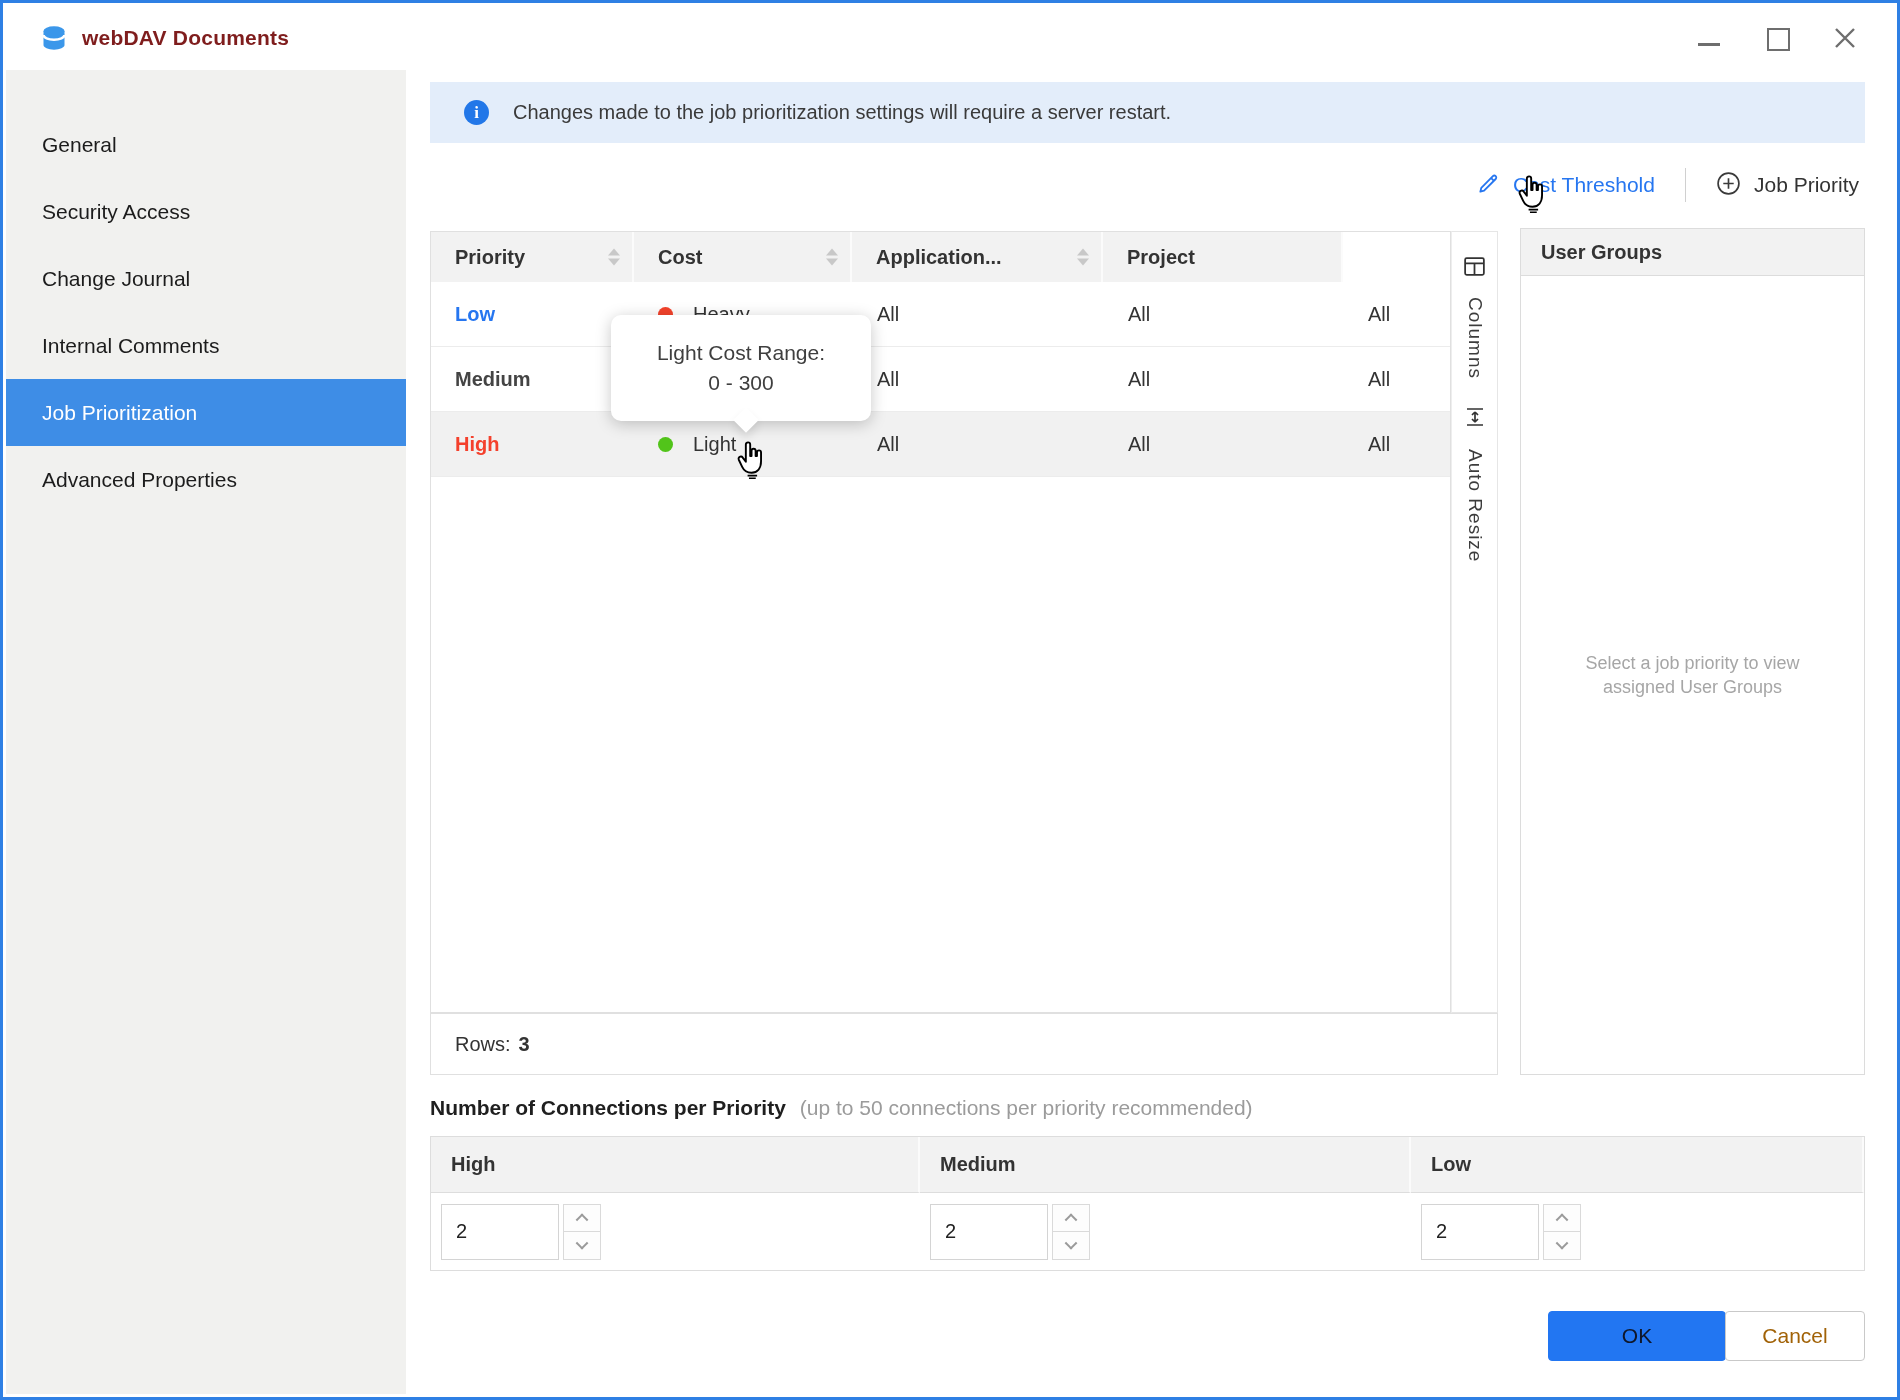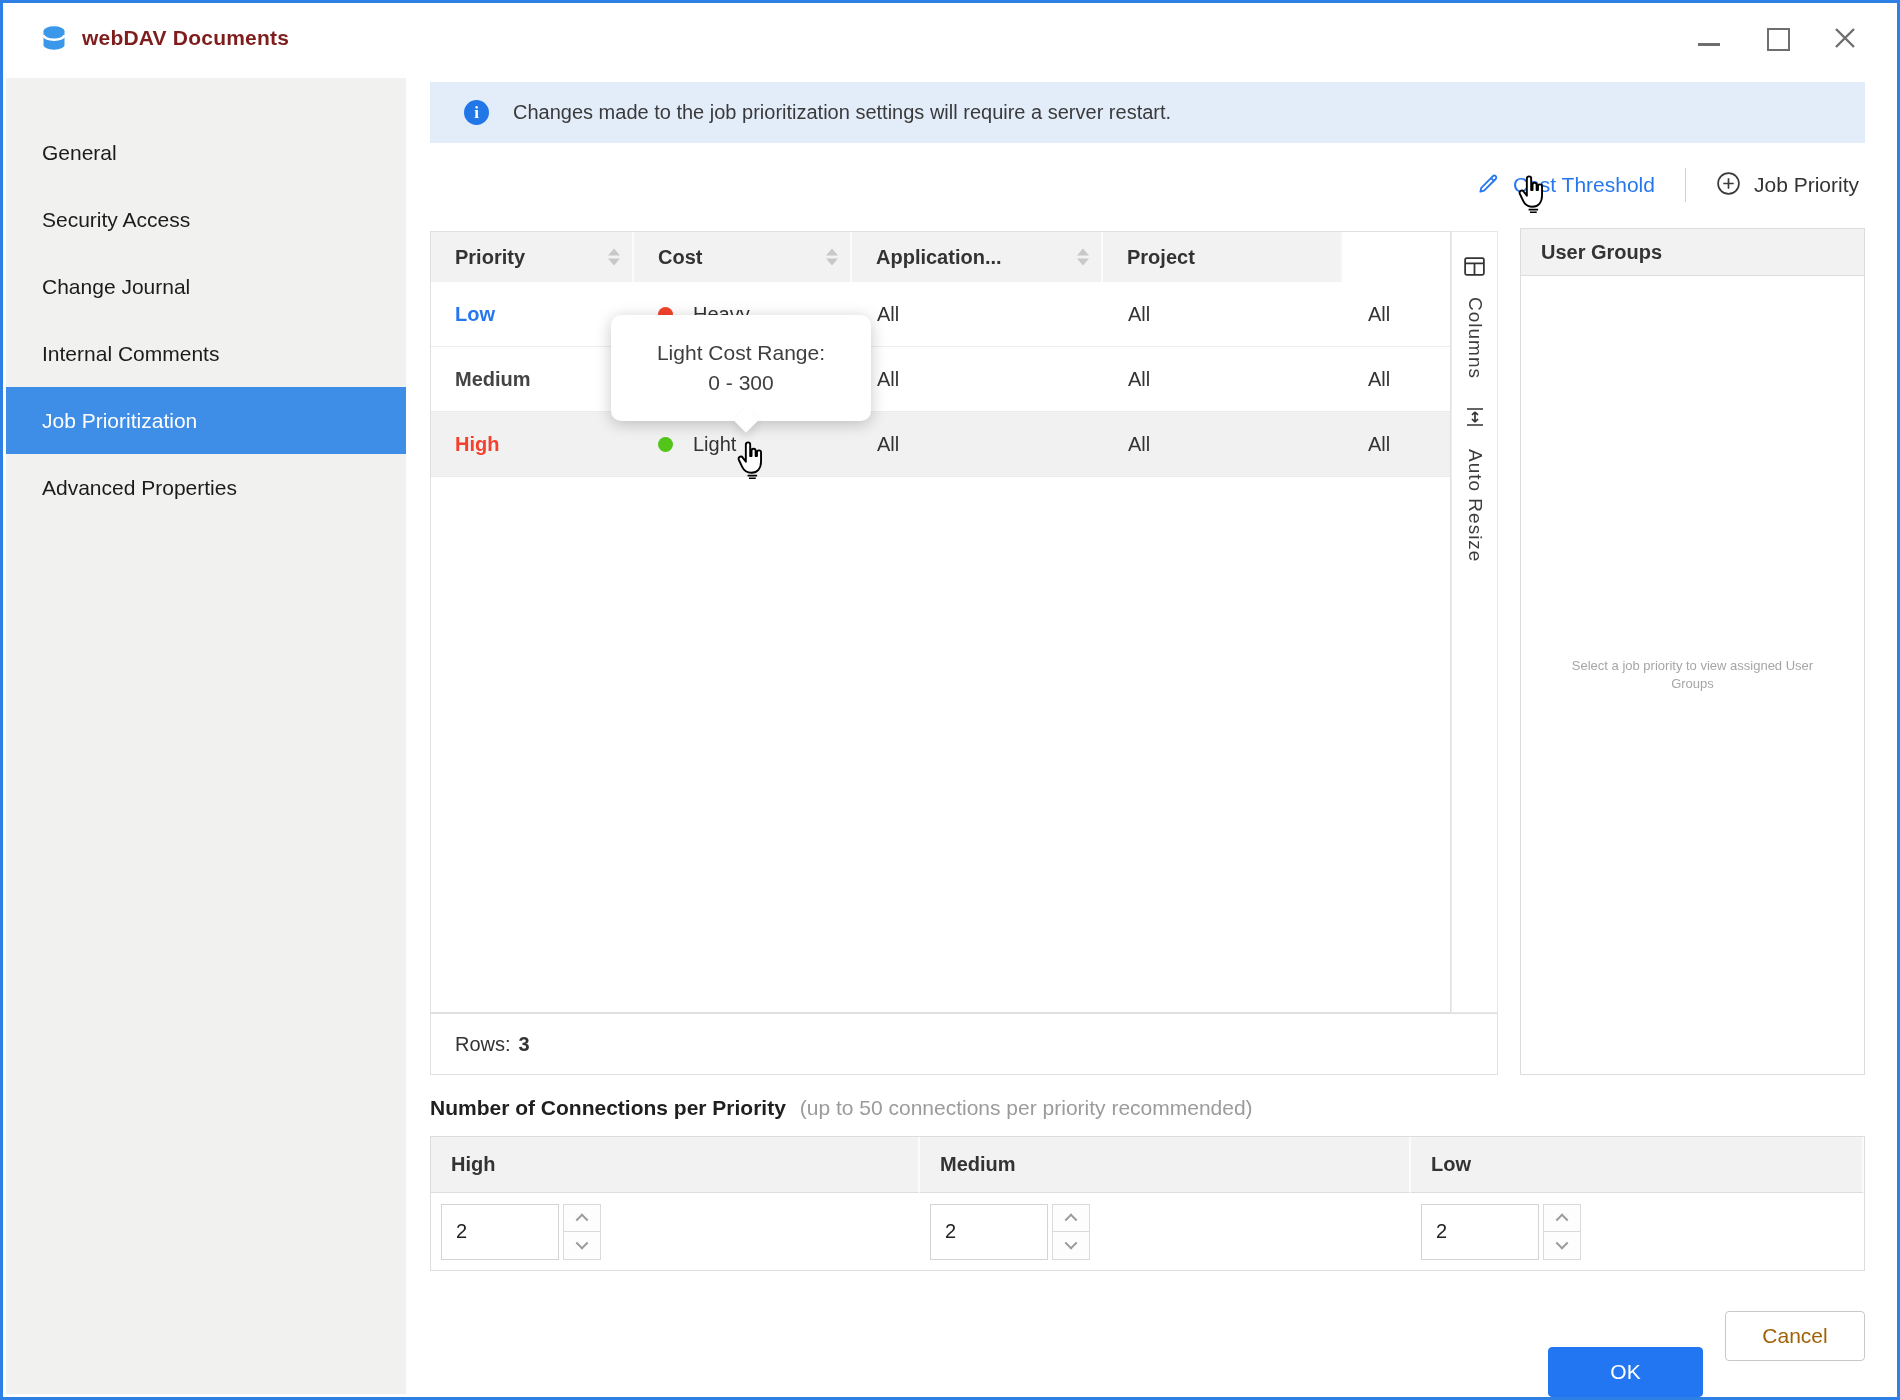--- a/index.html
+++ b/index.html
@@ -17,21 +17,21 @@
   .titlebar { position:absolute; left:3px; top:3px; right:3px; height:64px; background:#fff; }
   .app-icon { position:absolute; left:34px; top:18px; width:28px; height:28px; }
   .title { position:absolute; left:76px; top:0; height:64px; display:flex; align-items:center;
            font-size:21px; font-weight:700; color:#7f1d1d; letter-spacing:.2px; }
   .win-controls { position:absolute; right:36px; top:0; height:64px; display:flex; align-items:center; gap:42px; }
   .wc { width:26px; height:26px; position:relative; cursor:default; }
   .wc-min::after { content:""; position:absolute; left:2px; right:2px; bottom:5px; border-bottom:3px solid #6e6e6e; }
   .wc-max::after { content:""; position:absolute; left:3px; top:3px; width:19px; height:19px; border:2.5px solid #6e6e6e; }
   .wc-close svg { width:26px; height:26px; }
   
-  .sidebar { position:absolute; left:3px; top:67px; width:400px; bottom:3px; background:#f1f1ef; padding-top:41px;margin-top:8px; }
+  .sidebar { position:absolute; left:3px; top:67px; width:400px; bottom:3px; background:#f1f1ef; padding-top:41px; }
   .nav-item { height:67px; display:flex; align-items:center; padding-left:36px;
               font-size:21px; color:#1c1c1c; cursor:pointer; }
   .nav-item.selected { color:#fff; }
   
   .banner { position:absolute; left:427px; top:79px; width:1435px; height:61px;
             display:flex; align-items:center; padding-left:34px; }
   .info-dot { width:25px; height:25px; border-radius:50%; background:#2277e8; color:#fff;
               display:flex; align-items:center; justify-content:center;
               font-size:17px; font-weight:700; font-family:"Liberation Serif",serif; margin-right:24px; flex:0 0 auto; }
   .banner-text { font-size:20px; color:#3a3a3a; }
@@ -75,21 +75,21 @@
   .vlabel { writing-mode:vertical-rl; font-size:19px; color:#3c3c3c; letter-spacing:1px; }
   .vt-icon { margin:6px 0 14px; cursor:pointer; }
   .vt-icon2 { margin:26px 0 16px; cursor:pointer; }
   
   .ug-panel { position:absolute; left:1517px; top:225px; width:345px; height:847px;
               border:1px solid #dcdcdc; background:#fff; display:flex; flex-direction:column; }
   .ug-header { height:47px; background:#f2f2f2; border-bottom:1px solid #dcdcdc;
                display:flex; align-items:center; padding-left:20px;
                font-size:20px; font-weight:700; color:#333; flex:0 0 auto; }
   .ug-body { flex:1; display:flex; align-items:center; justify-content:center; }
-  .ug-placeholder { width:280px; text-align:center; font-size:13px; color:#a6a6a6; line-height:1.35; }
+  .ug-placeholder { width:280px; text-align:center; font-size:18px; color:#a6a6a6; line-height:1.35; }
   
   .conn-title-row { position:absolute; left:427px; top:1093px; font-size:21px; }
   .conn-title { color:#1f1f1f; font-weight:600; }
   .conn-hint { color:#9b9b9b; font-weight:400; margin-left:8px; }
   .conn-table { position:absolute; left:427px; top:1133px; width:1435px; height:135px;
                 border:1px solid #ddd; background:#fff; }
   .conn-head { display:grid; grid-template-columns:489px 491px 1fr; height:56px; }
   .conn-hcell { background:#f2f2f2; border-right:2px solid #fbfbfb; border-bottom:1px solid #ddd;
                 display:flex; align-items:center; padding-left:20px;
                 font-size:20px; font-weight:700; color:#333; }
@@ -101,21 +101,21 @@
   .spin-btns { display:flex; flex-direction:column; width:38px; }
   .spin-btn { flex:1; border:1px solid #dadada; background:#fdfdfd; position:relative; cursor:pointer; }
   .spin-btn + .spin-btn { margin-top:-1px; }
   .chev { position:absolute; left:50%; top:50%; width:9px; height:9px;
           border-left:2px solid #9a9a9a; border-top:2px solid #9a9a9a; }
   .chev.up { transform:translate(-50%,-30%) rotate(45deg); }
   .chev.dn { transform:translate(-50%,-70%) rotate(225deg); }
   
   .btn { position:absolute; top:1308px; height:50px; border-radius:4px; font-size:21px;
          display:flex; align-items:center; justify-content:center; cursor:pointer; }
-  .btn-ok { left:1545px; width:155px; background:#2276f2; color:#ffffff; border:1px solid #2276f2;margin-top:36px; }
+  .btn-ok { left:1545px; width:178px; background:#2276f2; color:#0f172a; border:1px solid #2276f2; }
   .btn-cancel { left:1722px; width:140px; background:#fff; color:#a16207; border:1px solid #c9c9c9; }
   
   .tooltip { position:absolute; left:608px; top:312px; width:260px; height:106px;
              background:#fff; border-radius:10px; z-index:20;
              box-shadow:0 3px 16px rgba(0,0,0,.22);
              display:flex; flex-direction:column; align-items:center; justify-content:center;
              font-size:21px; color:#3f3f3f; line-height:1.45; }
   .tooltip::after { content:""; position:absolute; left:126px; bottom:-8px; width:18px; height:18px;
                     background:#fff; transform:rotate(45deg);
                     box-shadow:4px 4px 8px rgba(0,0,0,.10); }

